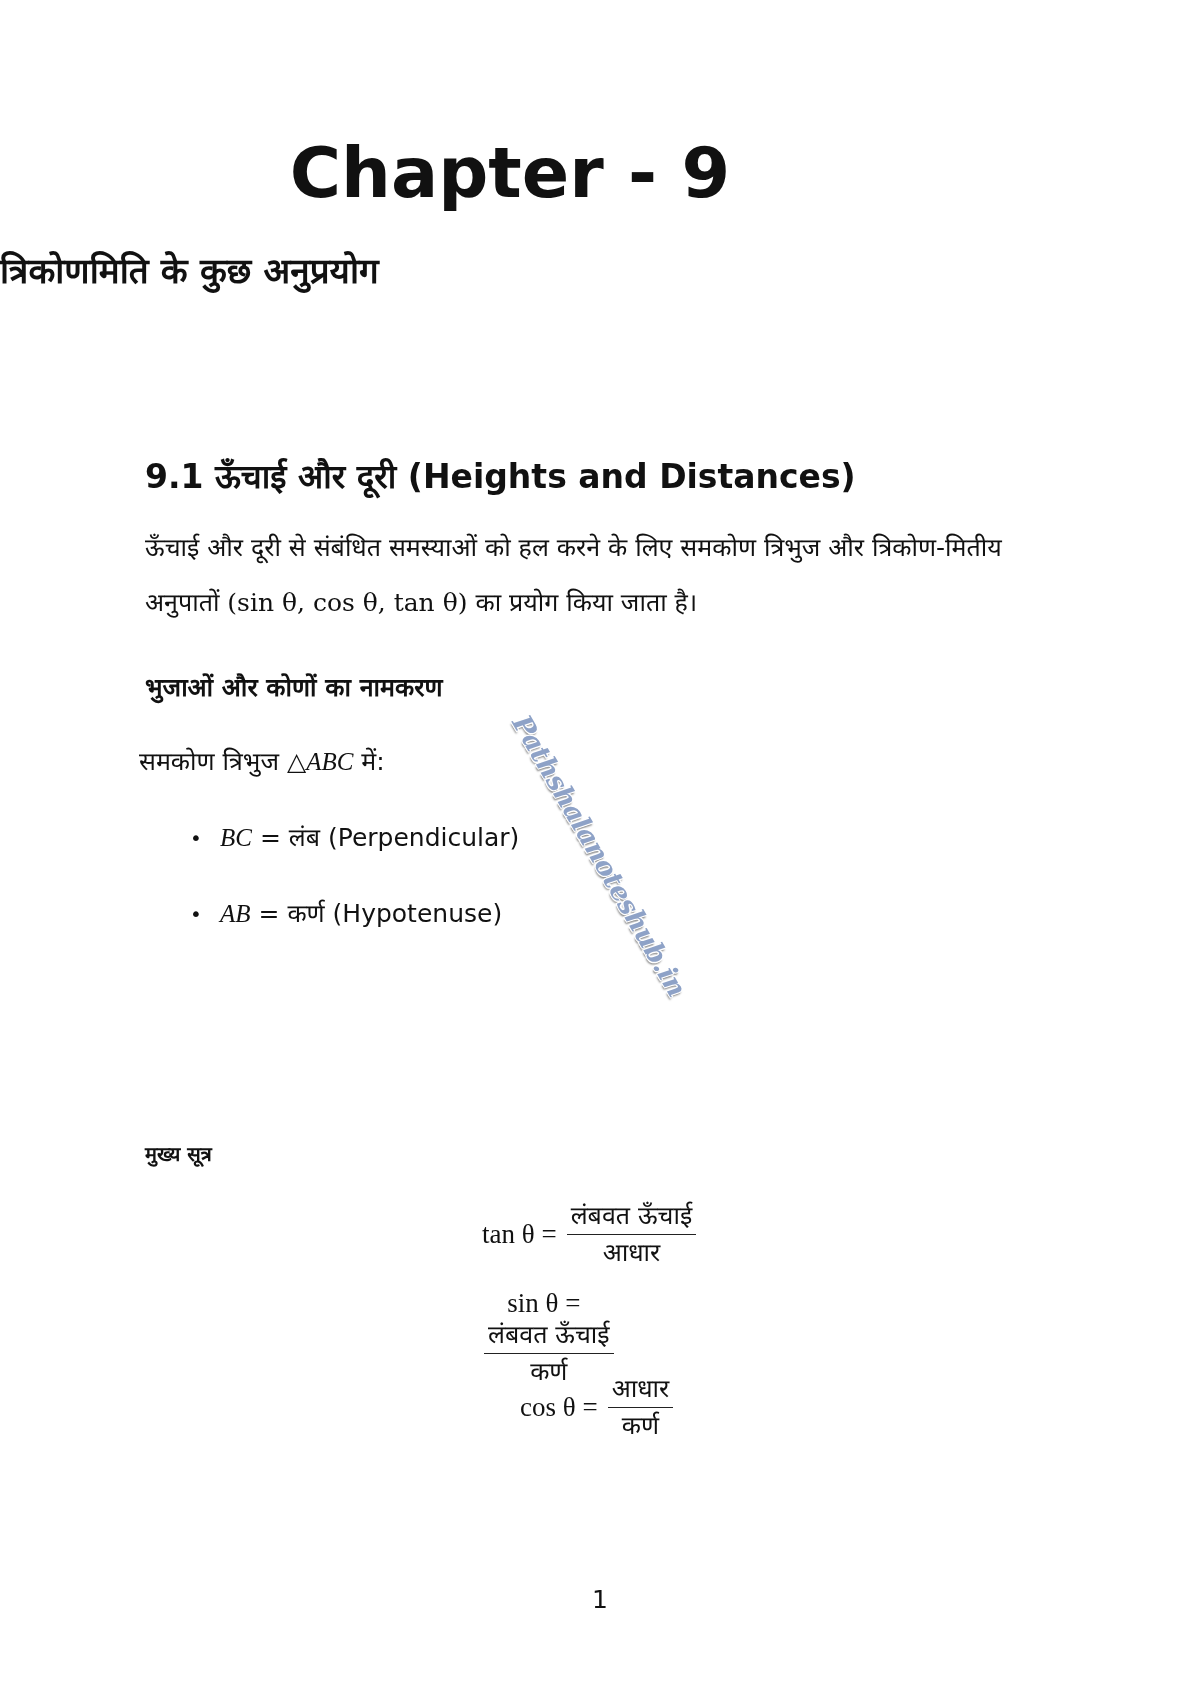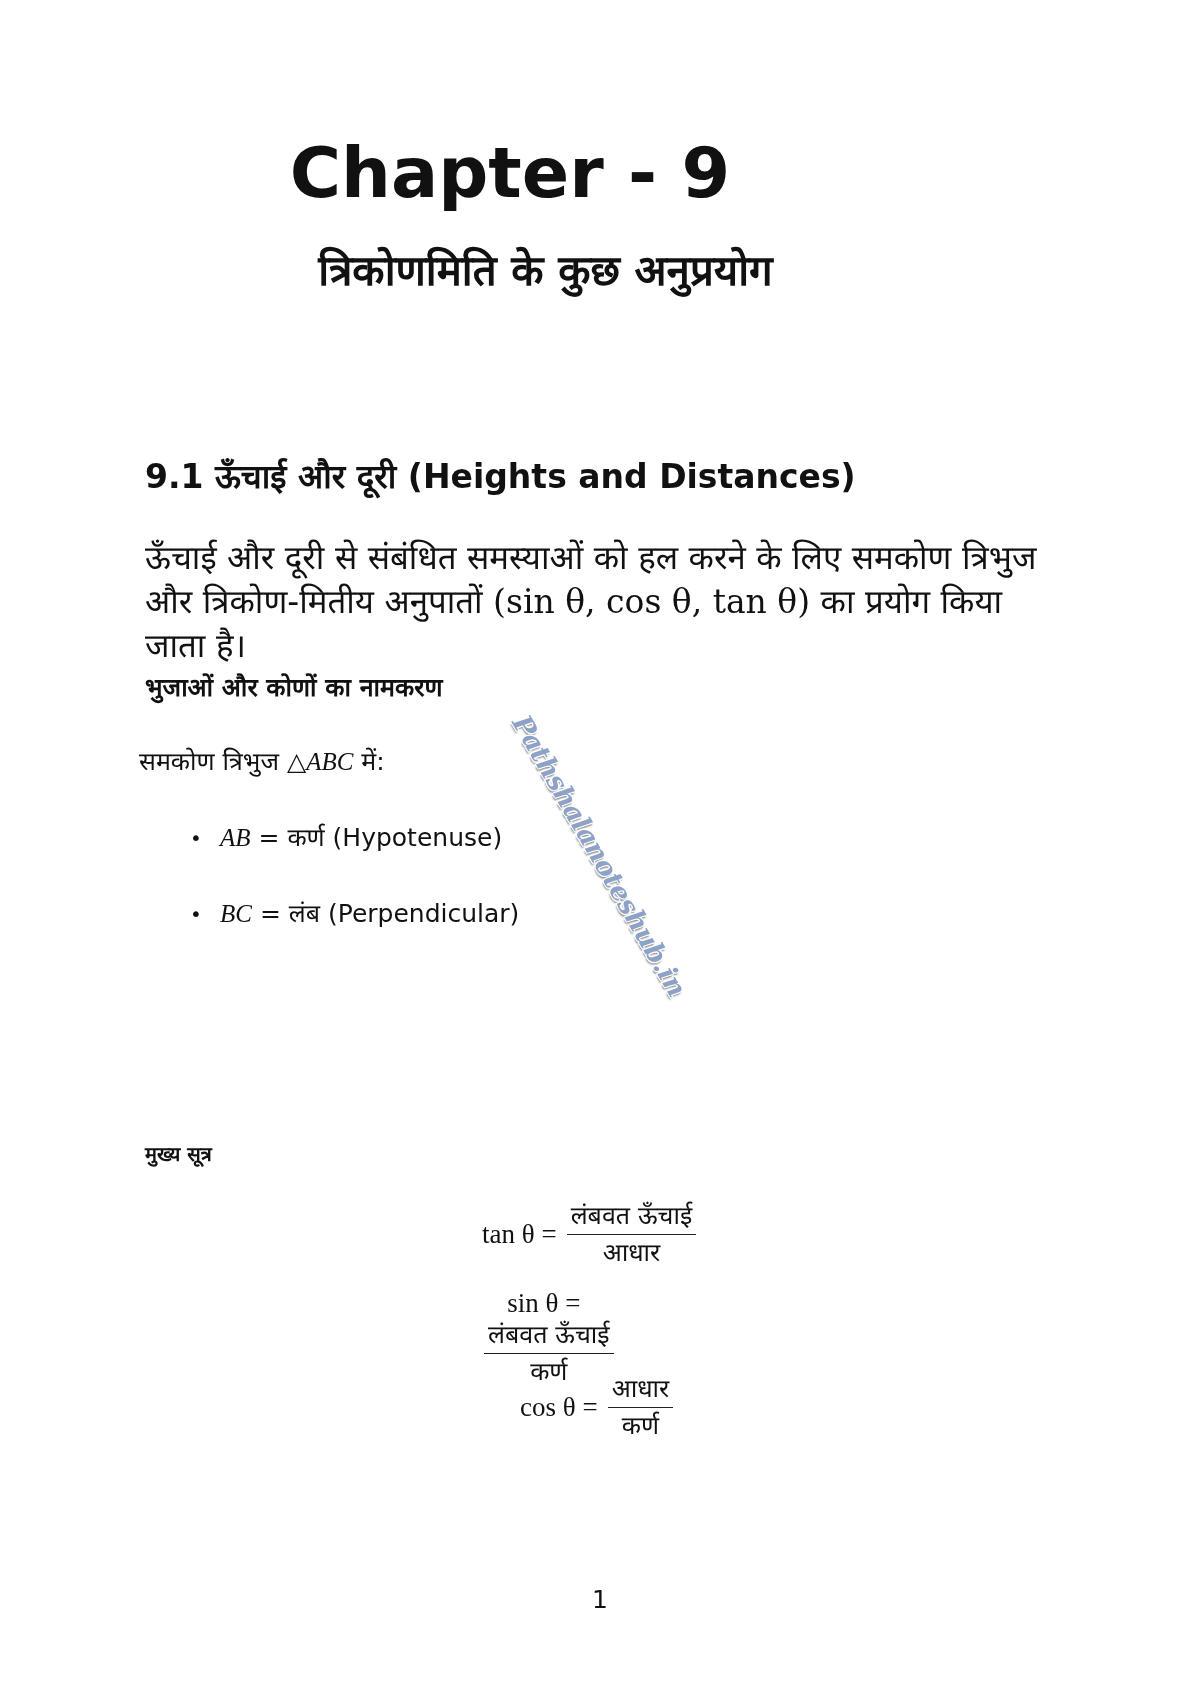--- a/index.html
+++ b/index.html
@@ -1,24 +1,24 @@
 <!DOCTYPE html>
 <html><head>
 <meta charset="utf-8">
 <style>
   html, body { margin: 0; padding: 0; background: #ffffff; }
   body { width: 1200px; height: 1697px; position: relative; overflow: hidden;
          font-family: "DejaVu Sans", "Liberation Sans", sans-serif; color: #111; }
   .abs { position: absolute; }
   .title { left: 0; width: 1020px; top: 128px; text-align: center;
            font-size: 70px; font-weight: bold; letter-spacing: 0px; line-height: 90px; }
-  .subtitle { left: 0; width: 1091px; top: 236px; text-align: center;
-              font-size: 42px; font-weight: bold; line-height: 70px; }
+  .subtitle { left: 0; width: 1091px; top: 236px; text-align: left;
+              font-size: 35px; font-weight: bold; line-height: 70px; }
   .h2 { left: 145px; top: 452px; font-size: 33px; font-weight: bold; line-height: 50px; }
-  .para { left: 145px; top: 536px; width: 920px; font-size: 33px; line-height: 44px; }
+  .para { left: 145px; top: 520px; width: 920px; font-size: 25px; line-height: 55px; }
   .math { font-family: "DejaVu Serif", "Liberation Serif", serif; }
   .mi { font-family: "Liberation Serif", "DejaVu Serif", serif; font-style: italic; }
   .h3 { left: 145px; top: 668px; font-size: 25px; font-weight: bold; line-height: 40px; }
   .intro { left: 139px; top: 742px; font-size: 25px; line-height: 40px; }
   .bullets { left: 190px; top: 818px; margin: 0; padding: 0; list-style: none; }
   .bullets li { position: relative; height: 76px; font-size: 25px; line-height: 40px; padding-left: 30px; }
   .bullets li::before { content: "•"; position: absolute; left: 0; top: 0; font-size: 20px; }
   .h3b { left: 145px; top: 1134px; font-size: 20px; font-weight: bold; line-height: 40px; }
   .formula { position: absolute; display: flex; align-items: center; font-size: 25px; }
   .formula .lhs { font-family: "Liberation Serif", "DejaVu Serif", serif; font-size: 27px; margin-right: 10px; }
@@ -41,22 +41,22 @@
 <div class="abs para">
   <span>ऊँचाई और दूरी से संबंधित समस्याओं को हल करने के लिए समकोण त्रिभुज और त्रिकोण-मितीय अनुपातों </span><span class="math">(sin θ, cos θ, tan θ)</span><span> का प्रयोग किया जाता है।</span>
 </div>
 
 <div class="abs h3">भुजाओं और कोणों का नामकरण</div>
 <div class="abs intro">
   <span>समकोण त्रिभुज </span><span class="mi">△ABC</span><span> में:</span>
 </div>
 
 <ul class="abs bullets">
+  <li><span class="mi">BC</span><span> = लंब (Perpendicular)</span></li>
   <li><span class="mi">AB</span><span> = कर्ण (Hypotenuse)</span></li>
-  <li><span class="mi">BC</span><span> = लंब (Perpendicular)</span></li>
 </ul>
 
 <div class="abs h3b">मुख्य सूत्र</div>
 
 <div class="formula" style="left:482px; top:1200px;">
   <span class="lhs">tan θ =</span>
   <span class="frac">
     <span class="num">लंबवत ऊँचाई</span>
     <span class="den">आधार</span>
   </span>

